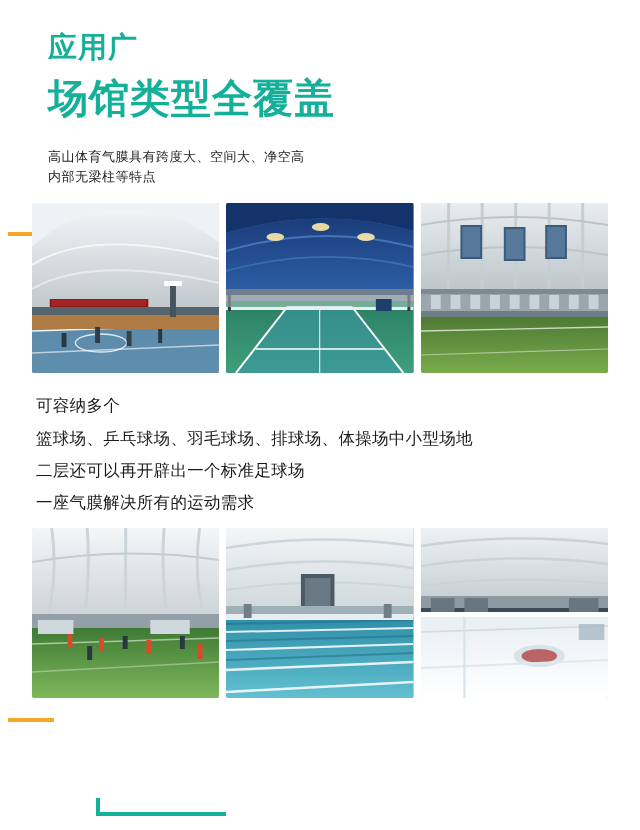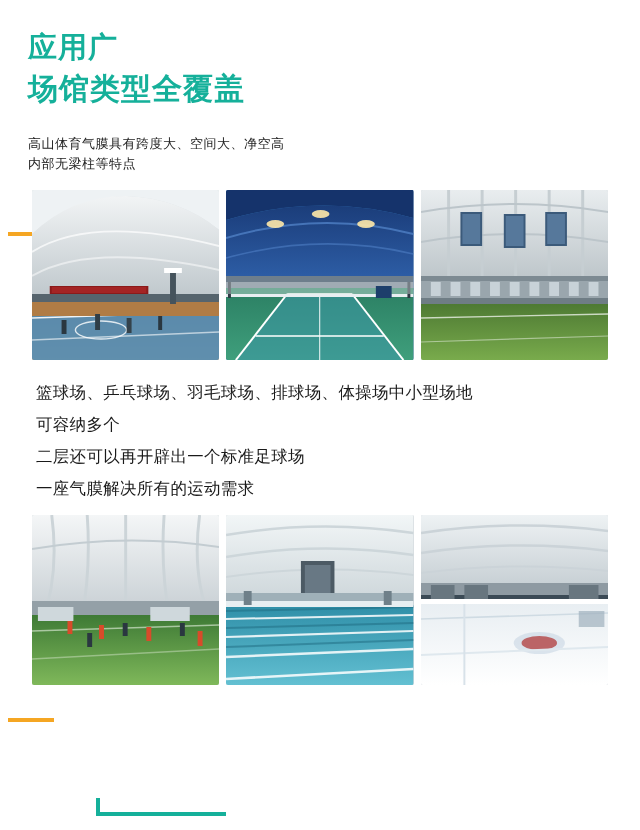--- a/index.html
+++ b/index.html
@@ -17,37 +17,36 @@
 
   .page {
     position: relative;
     width: 640px;
     height: 830px;
     box-sizing: border-box;
   }
 
   
   .header {
-    padding: 28px 0 0 28px;
+    padding: 28px 0 0 48px;
   }
   .title-sub {
     font-size: 29px;
     font-weight: bold;
     color: #15b09a;
     letter-spacing: 1px;
     line-height: 1.35;
   }
   .title-main {
-    font-size: 30px;
+    font-size: 40px;
     font-weight: bold;
     color: #15b09a;
     letter-spacing: 1px;
     line-height: 1.35;
     margin-top: 4px;
-    font-family: Liberation Mono, monospace;
   }
   .subtitle {
     margin-top: 22px;
     font-size: 13px;
     color: #222222;
     line-height: 1.55;
     letter-spacing: 0.5px;
   }
 
   
@@ -287,22 +286,22 @@
         <rect x="110" y="92" width="10" height="14" fill="#c8d2d8"></rect>
         <rect x="130" y="92" width="10" height="14" fill="#c8d2d8"></rect>
         <rect x="150" y="92" width="10" height="14" fill="#c8d2d8"></rect>
         <rect x="170" y="92" width="10" height="14" fill="#c8d2d8"></rect>
       </svg>
     </div>
 
   </div>
 
   <div class="body-text">
+    <p>可容纳多个</p>
     <p>篮球场、乒乓球场、羽毛球场、排球场、体操场中小型场地</p>
-    <p>可容纳多个</p>
     <p>二层还可以再开辟出一个标准足球场</p>
     <p>一座气膜解决所有的运动需求</p>
   </div>
 
   <div class="gallery gallery-bottom">
 
     <div class="photo">
       <svg viewBox="0 0 190 170" preserveAspectRatio="none">
         <defs>
           <linearGradient id="domeD" x1="0" y1="0" x2="0" y2="1">

